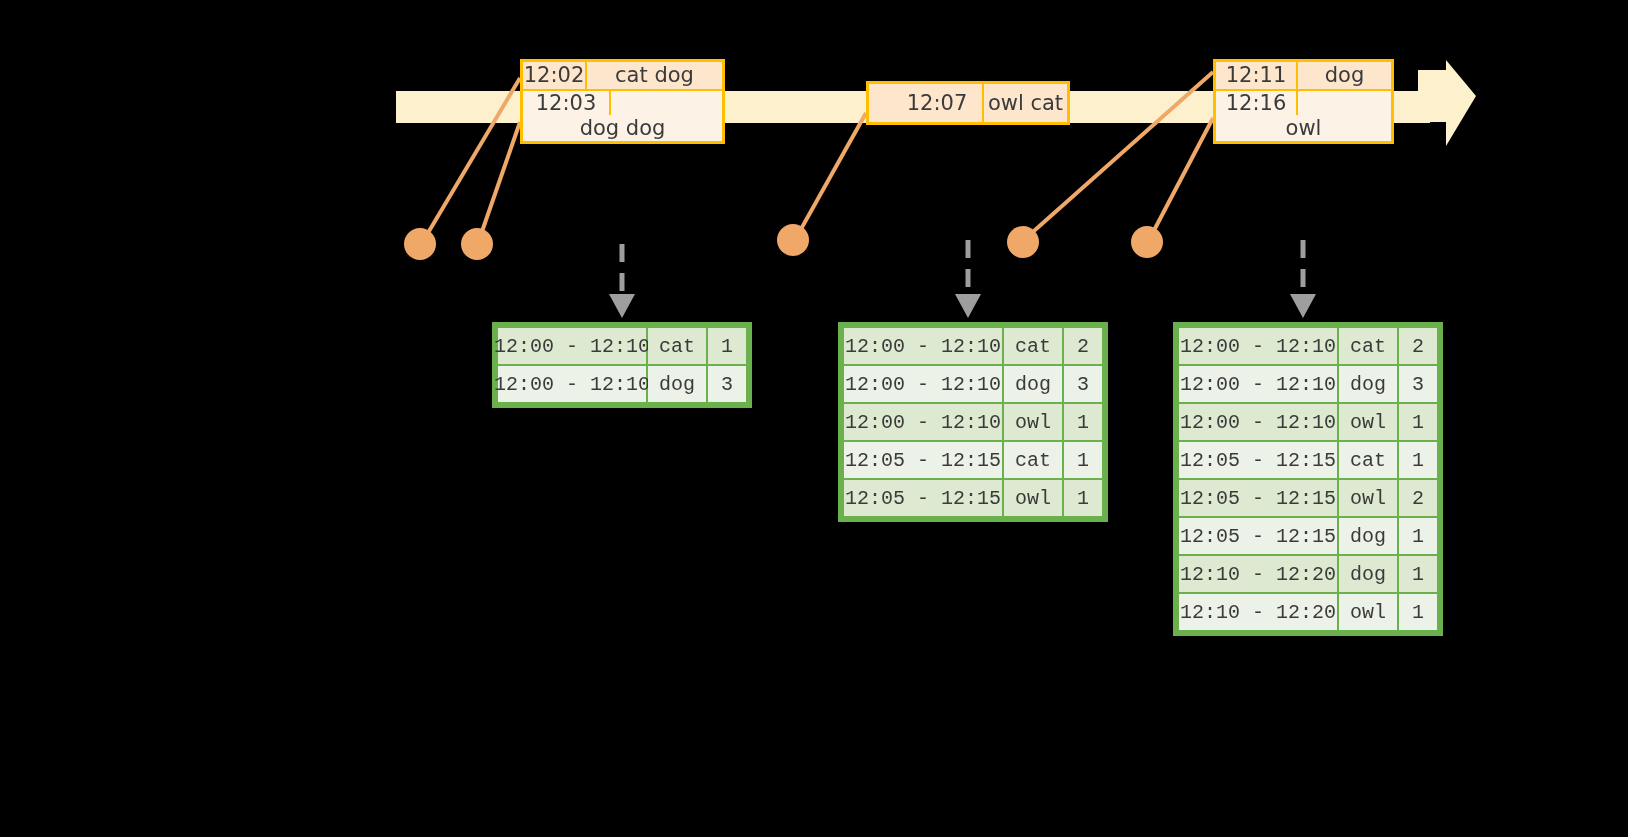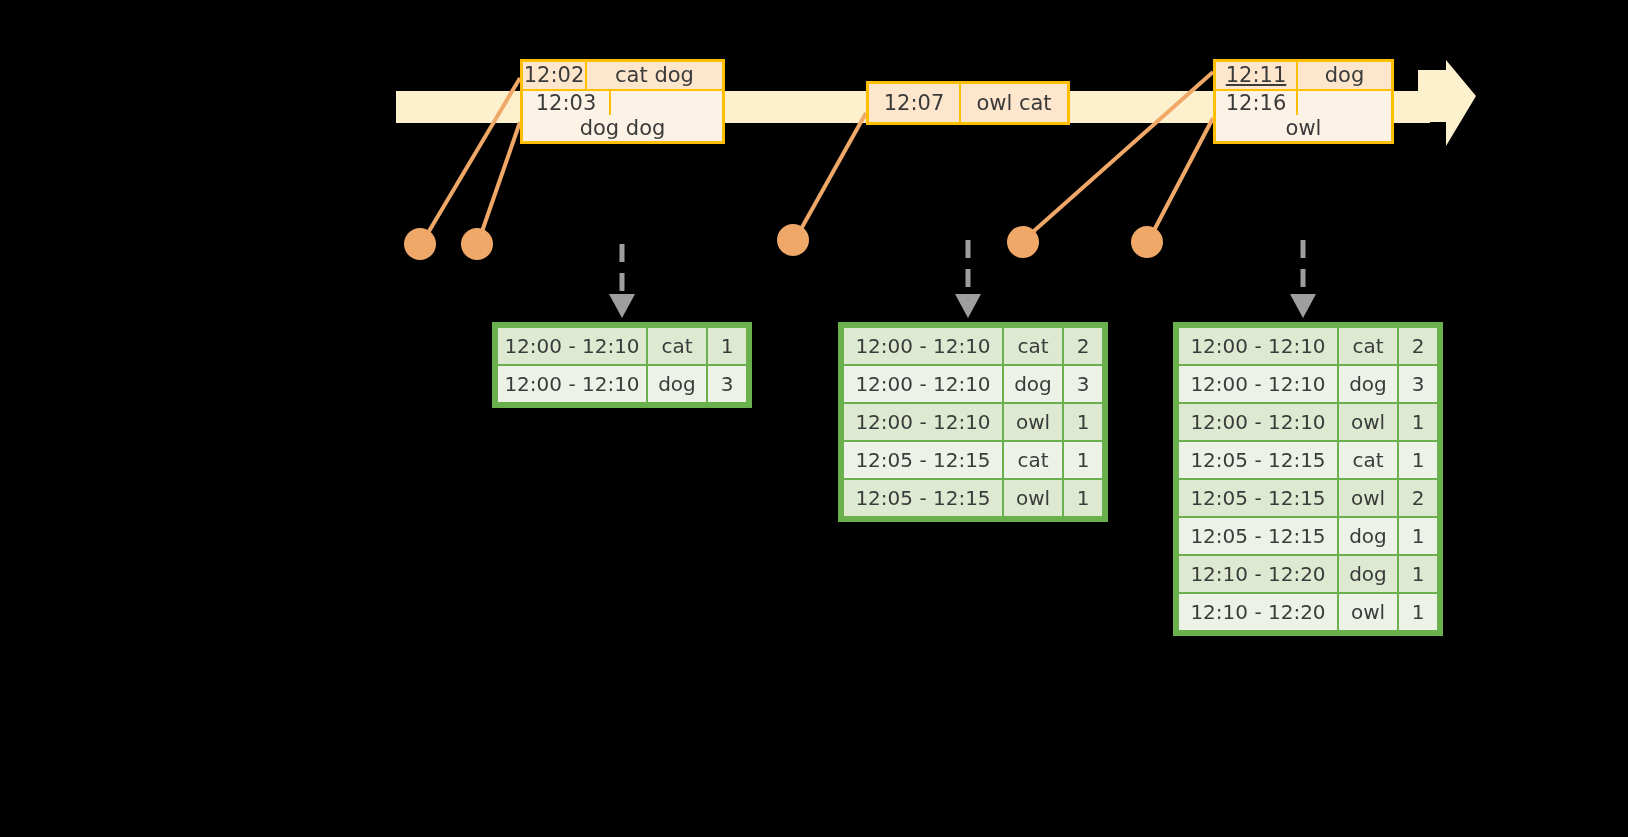--- a/index.html
+++ b/index.html
@@ -98,20 +98,21 @@
   .res-row.shade .cell { background: #dde9d0; }
   .res-row.plain .cell { background: #edf2e8; }
   .cell {
     display: flex;
     align-items: center;
     justify-content: center;
     color: #3b3b3b;
     font-size: 20px;
     white-space: nowrap;
     box-sizing: border-box;
+    font-family: Liberation Mono, monospace;
   }
   .cell.window { }
   .cell.word { }
   .cell.count { }
 </style>
 </head>
 <body>
 
 <div id="canvas">
 
@@ -159,28 +160,28 @@
       <div class="event-words">cat dog</div>
     </div>
     <div class="event-row plain">
       <div class="event-time" style="width:88px;">12:03</div>
       <div class="event-words">dog dog</div>
     </div>
   </div>
 
   <div class="event-box" style="left:866px; top:81px; width:204px; height:44px;">
     <div class="event-row shade">
-      <div class="event-time" style="width:92px;">12:07</div>
+      <div class="event-time" style="width:92px;margin-left:23px;">12:07</div>
       <div class="event-words">owl cat</div>
     </div>
   </div>
 
   <div class="event-box" style="left:1213px; top:59px; width:181px; height:85px;">
     <div class="event-row shade">
-      <div class="event-time" style="width:82px;text-decoration:underline;">12:11</div>
+      <div class="event-time" style="width:82px;">12:11</div>
       <div class="event-words">dog</div>
     </div>
     <div class="event-row plain">
       <div class="event-time" style="width:82px;">12:16</div>
       <div class="event-words">owl</div>
     </div>
   </div>
 
   <div class="result-table" style="left:492px; top:322px;">
     <div class="res-row shade">

